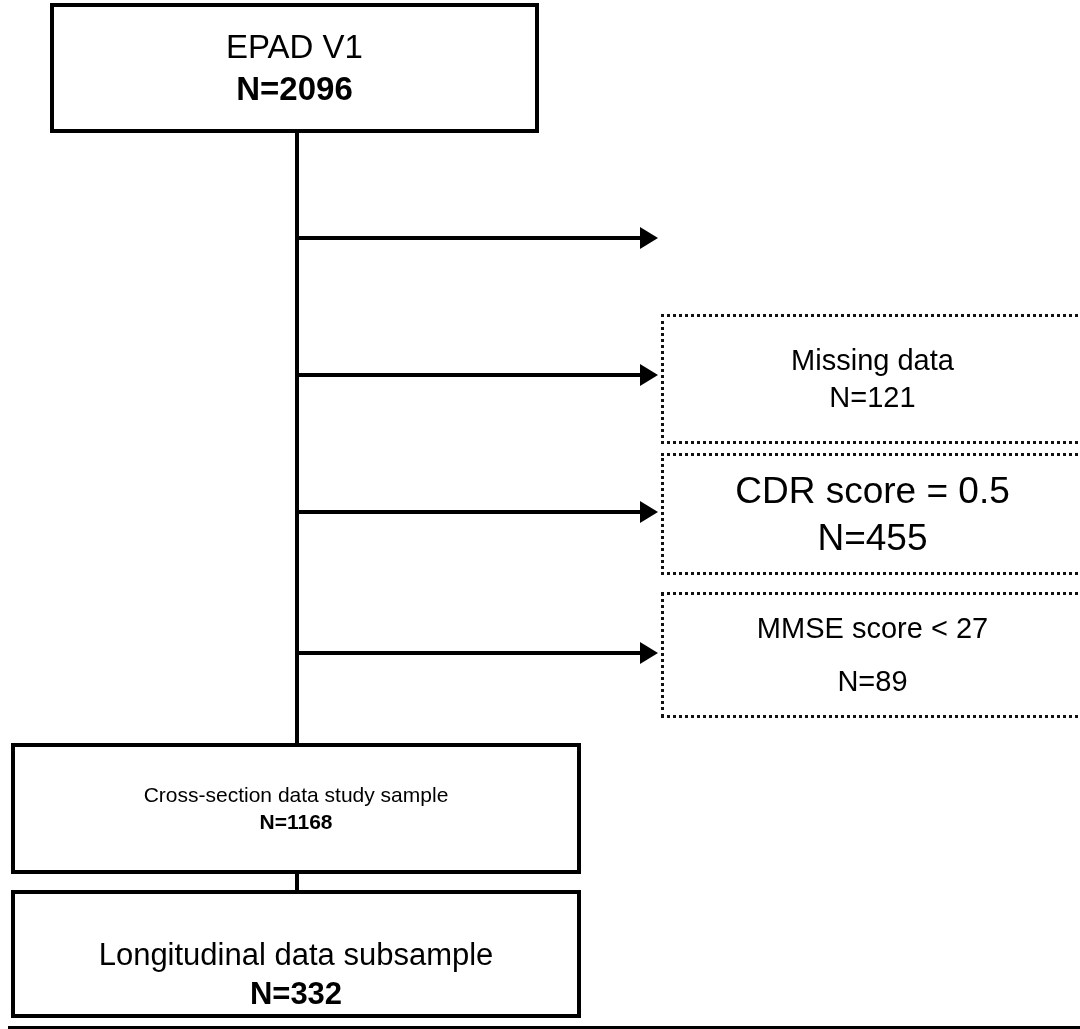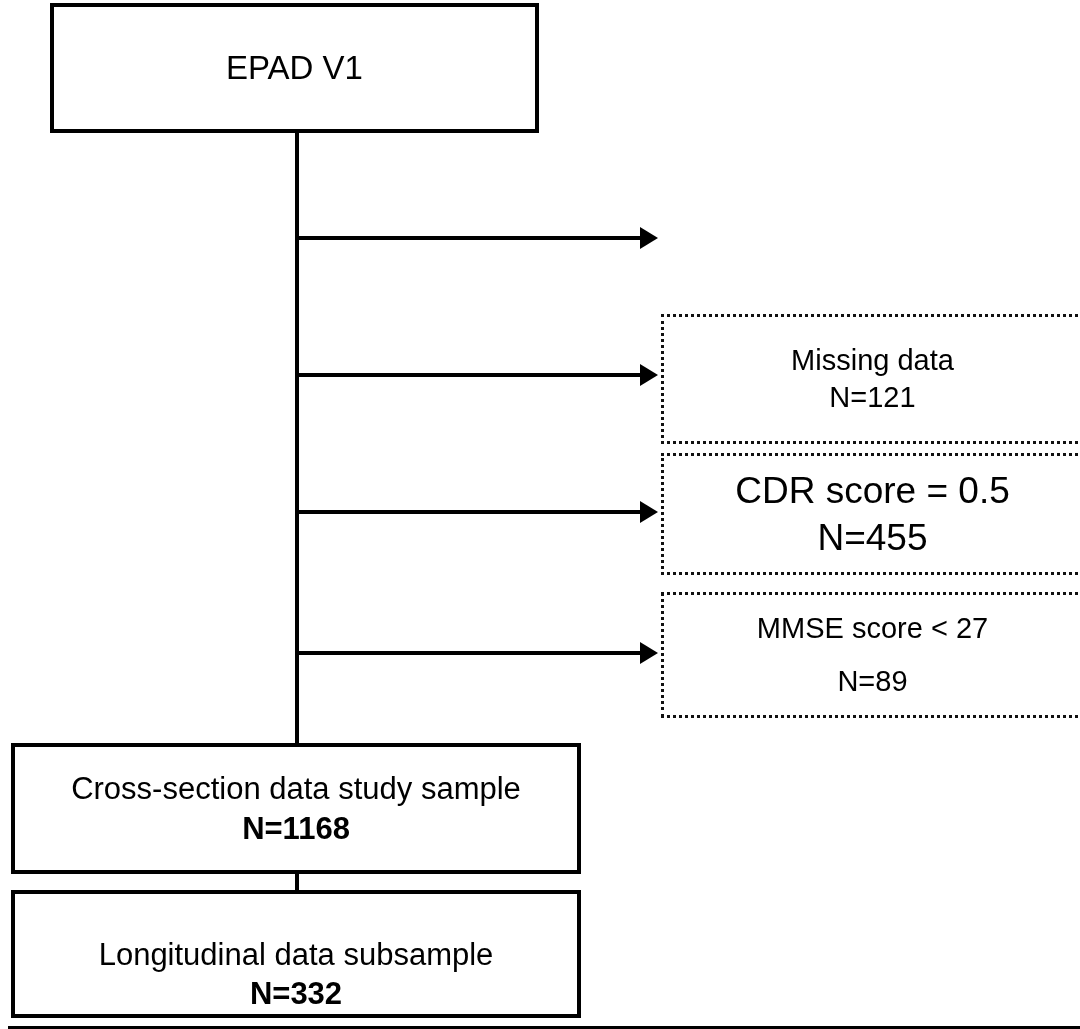--- a/index.html
+++ b/index.html
@@ -70,20 +70,21 @@
     background: #000000;
   }
 </style>
 </head>
 <body>
 
 <div id="canvas">
 
   <div class="node solid" style="left:42px; top:3px; width:489px; height:130px; font-size:33px;">
     <span class="line">EPAD V1</span>
+    <span class="line bold">N=2096</span>
   </div>
 
   <div class="vline" style="left:287px; top:133px; height:612px;"></div>
 
   <div class="hline" style="left:287px; top:236px; width:345px;"></div>
   <div class="arrowhead" style="left:632px; top:227px;"></div>
 
   <div class="hline" style="left:287px; top:373px; width:345px;"></div>
   <div class="arrowhead" style="left:632px; top:364px;"></div>
   <div class="node dotted" style="left:653px; top:314px; width:423px; height:130px; font-size:29px;">
@@ -98,21 +99,21 @@
     <span class="line">N=455</span>
   </div>
 
   <div class="hline" style="left:287px; top:651px; width:345px;"></div>
   <div class="arrowhead" style="left:632px; top:642px;"></div>
   <div class="node dotted" style="left:653px; top:592px; width:423px; height:126px; font-size:29px;gap:16px;">
     <span class="line">MMSE score &lt; 27</span>
     <span class="line">N=89</span>
   </div>
 
-  <div class="node solid" style="left:3px; top:743px; width:570px; height:131px; font-size:31px;">
+  <div class="node solid" style="left:3px; top:743px; width:570px; height:131px; font-size:21px;">
     <span class="line">Cross-section data study sample</span>
     <span class="line bold">N=1168</span>
   </div>
 
   <div class="vline" style="left:287px; top:872px; height:20px;"></div>
 
   <div class="node solid" style="left:3px; top:890px; width:570px; height:128px; font-size:31px;justify-content:flex-end;">
     <span class="line">Longitudinal data subsample</span>
     <span class="line bold">N=332</span>
   </div>

